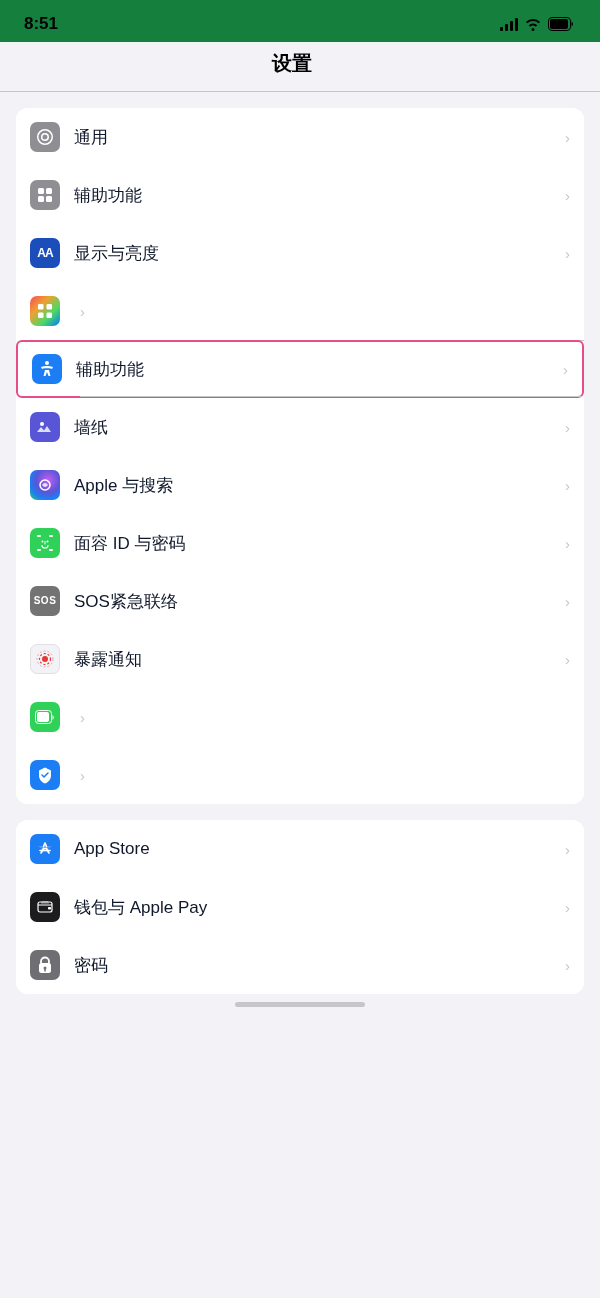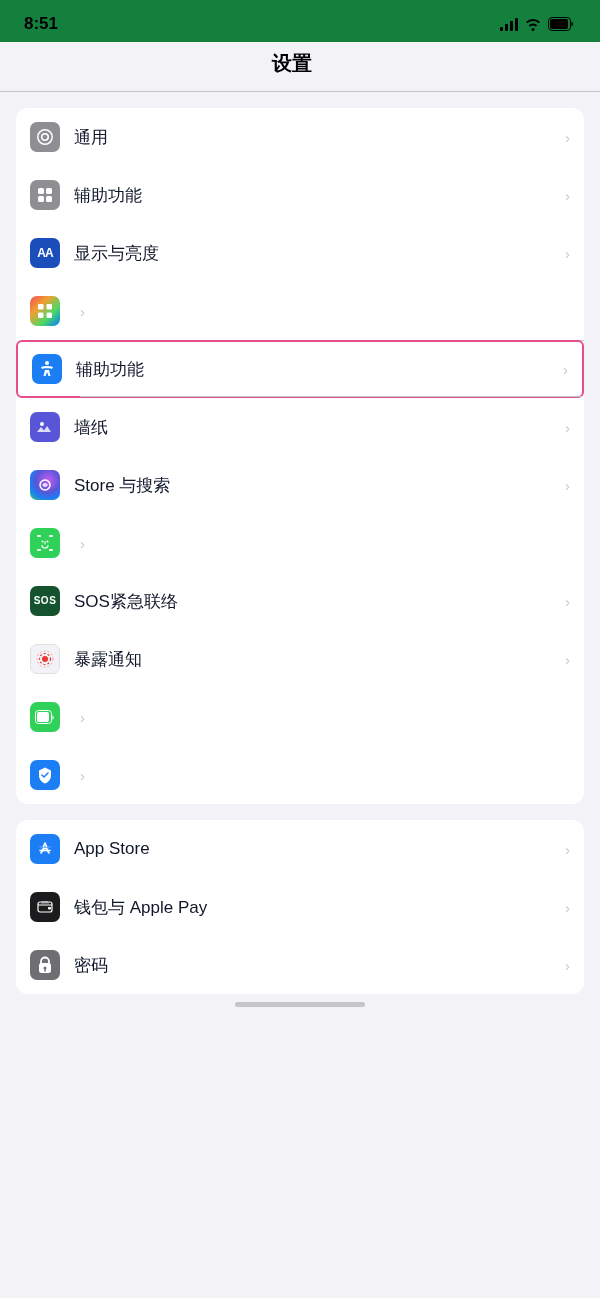--- a/index.html
+++ b/index.html
@@ -119,21 +119,21 @@
       color: #c7c7cc;
       font-size: 15px;
       margin-left: 6px;
     }
 
     
     .icon-gray { background: #8e8e93; }
     .icon-dark-blue { background: #1c4ebb; }
     .icon-accessibility { background: #1c7ef5; }
     .icon-faceid { background: #30d158; }
-    .icon-sos { background: #14532d; }
+    .icon-sos { background: #737373; }
     .icon-exposure { background: #f2f2f7; border: 1px solid #e0e0e0; }
     .icon-battery { background: #30d158; }
     .icon-privacy { background: #1c7ef5; }
     .icon-appstore { background: #1c7ef5; }
     .icon-wallet { background: #1c1c1e; }
 
     
     .sos-label-icon {
       font-size: 10px;
       font-weight: 800;
@@ -255,37 +255,38 @@
     <span class="row-chevron">›</span>
   </div>
 
   <div class="settings-row">
     <div class="row-icon" style="background: radial-gradient(circle at 60% 35%, #c45df5 0%, #5856d6 45%, #1c7ef5 70%, #30d158 100%);">
       <svg width="16" height="16" viewBox="0 0 16 16">
         <ellipse cx="8" cy="8" rx="5" ry="5" fill="none" stroke="white" stroke-width="1.5"></ellipse>
         <path d="M5 8 Q8 4 11 8 Q8 12 5 8" fill="white" opacity="0.8"></path>
       </svg>
     </div>
-    <span class="row-label">Store 与搜索</span>
+    <span class="row-label">Apple 与搜索</span>
     <span class="row-chevron">›</span>
   </div>
 
   <div class="settings-row">
     <div class="row-icon icon-faceid">
       <svg width="18" height="18" viewBox="0 0 18 18" fill="white">
         <rect x="1" y="1" width="4" height="2" rx="1"></rect>
         <rect x="13" y="1" width="4" height="2" rx="1"></rect>
         <rect x="1" y="15" width="4" height="2" rx="1"></rect>
         <rect x="13" y="15" width="4" height="2" rx="1"></rect>
         <circle cx="6.5" cy="7.5" r="1"></circle>
         <circle cx="11.5" cy="7.5" r="1"></circle>
         <path d="M6 11.5c0 1.5 1 2.5 3 2.5s3-1 3-2.5" stroke="white" stroke-width="1.2" fill="none" stroke-linecap="round"></path>
         <line x1="9" y1="7.5" x2="9" y2="10" stroke="white" stroke-width="1" stroke-linecap="round"></line>
       </svg>
     </div>
+    <span class="row-label">面容 ID 与密码</span>
     <span class="row-chevron">›</span>
   </div>
 
   <div class="settings-row">
     <div class="row-icon icon-sos">
       <span class="sos-label-icon">SOS</span>
     </div>
     <span class="row-label">SOS紧急联络</span>
     <span class="row-chevron">›</span>
   </div>

